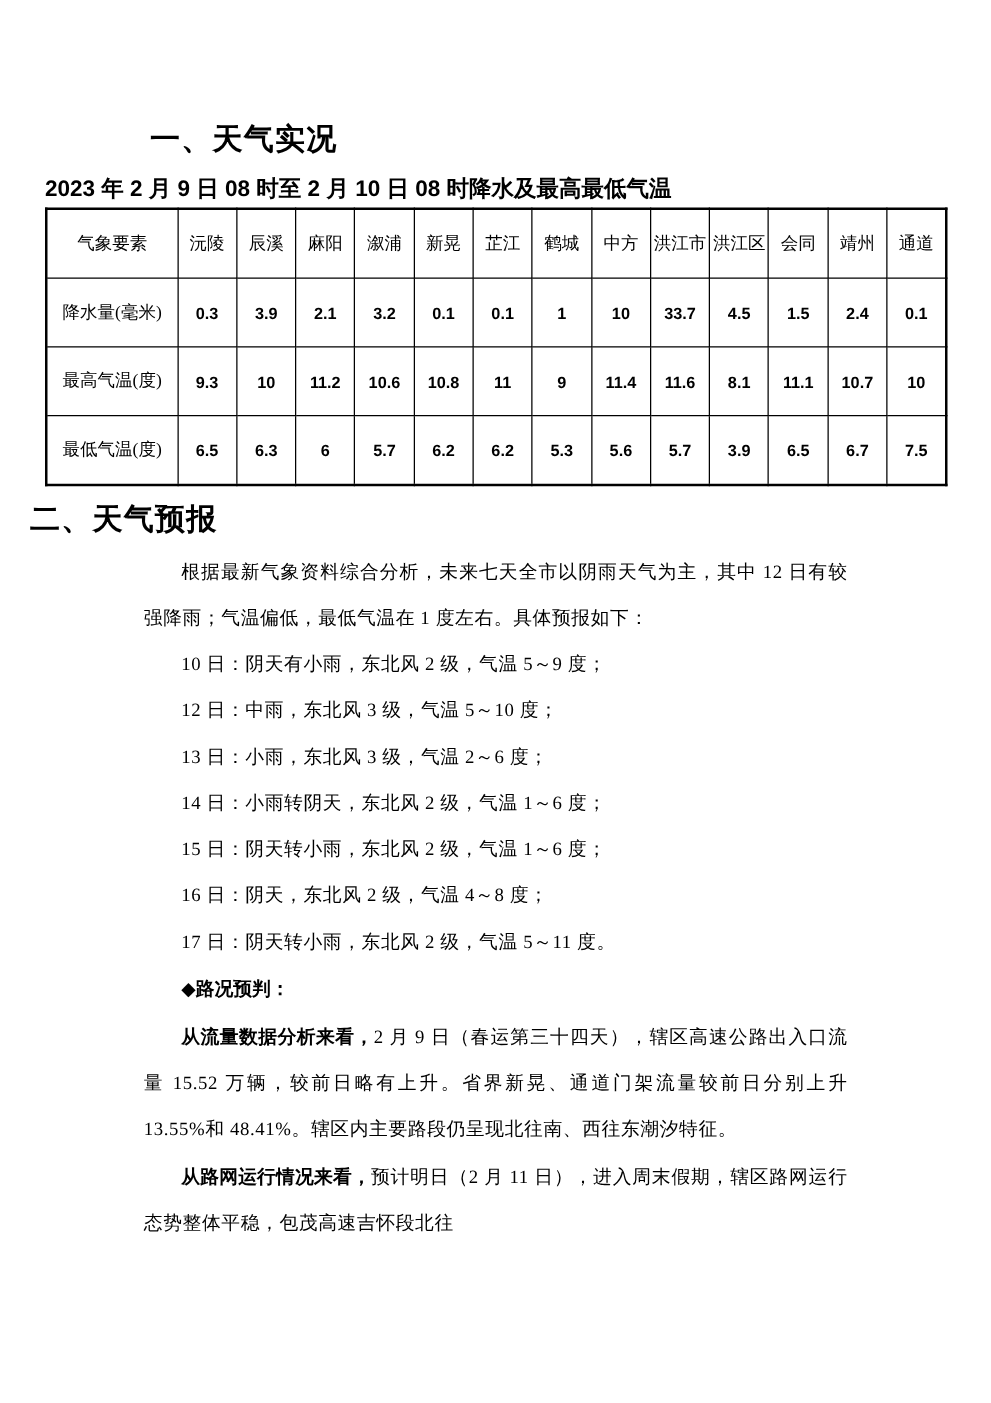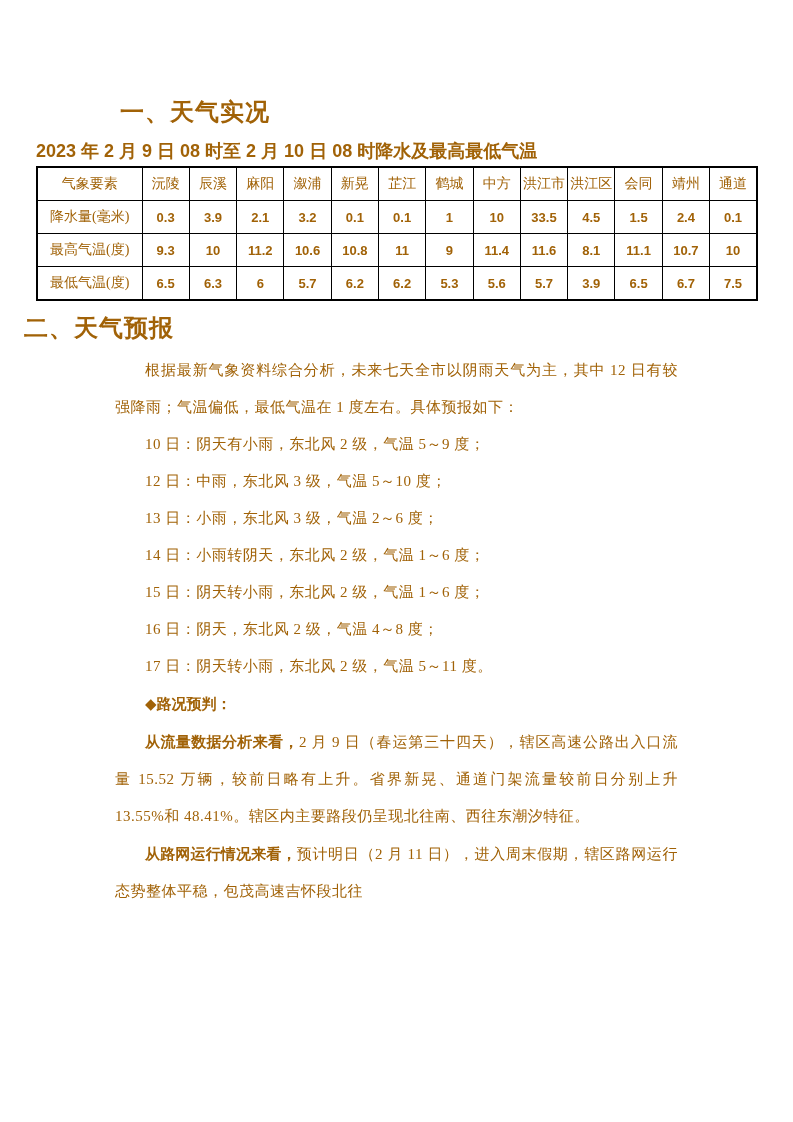--- a/index.html
+++ b/index.html
@@ -1,21 +1,21 @@
 <!DOCTYPE html>
 <html><head>
 <meta charset="utf-8">
 <style>
   html, body { margin:0; padding:0; background:#ffffff; }
   .page {
     position: relative;
     width: 793px;
     height: 1006px;
     background: #ffffff;
-    color: #a16207;
+    color: #000000;
     font-family: "Liberation Serif", "DejaVu Serif", serif;
     overflow: hidden;
   }
   .sec-heading {
     margin: 0 0 0 120px;
     font-size: 24px;
     line-height: 32px;
     font-weight: bold;
     font-family: "Liberation Sans", "DejaVu Sans", sans-serif;
     letter-spacing: 1px;
@@ -34,21 +34,21 @@
     width: 722px;
     border-collapse: collapse;
     table-layout: fixed;
     border: 2px solid #000;
   }
   table.weather th, table.weather td {
     border: 1px solid #000;
     text-align: center;
     vertical-align: middle;
     height: 32px;
-    padding: 0 1px;
+    padding: 11px 1px;
     font-weight: normal;
     font-size: 14px;
     overflow: hidden;
   }
   table.weather col.label-col { width: 105px; }
   table.weather td.num {
     font-family: "Liberation Sans", "DejaVu Sans", sans-serif;
     font-size: 13px;
     font-weight: 600;
   }
@@ -102,21 +102,21 @@
         <tr>
           <td>降水量(毫米)</td>
           <td class="num">0.3</td>
           <td class="num">3.9</td>
           <td class="num">2.1</td>
           <td class="num">3.2</td>
           <td class="num">0.1</td>
           <td class="num">0.1</td>
           <td class="num">1</td>
           <td class="num">10</td>
-          <td class="num">33.5</td>
+          <td class="num">33.7</td>
           <td class="num">4.5</td>
           <td class="num">1.5</td>
           <td class="num">2.4</td>
           <td class="num">0.1</td>
         </tr>
         <tr>
           <td>最高气温(度)</td>
           <td class="num">9.3</td>
           <td class="num">10</td>
           <td class="num">11.2</td>

